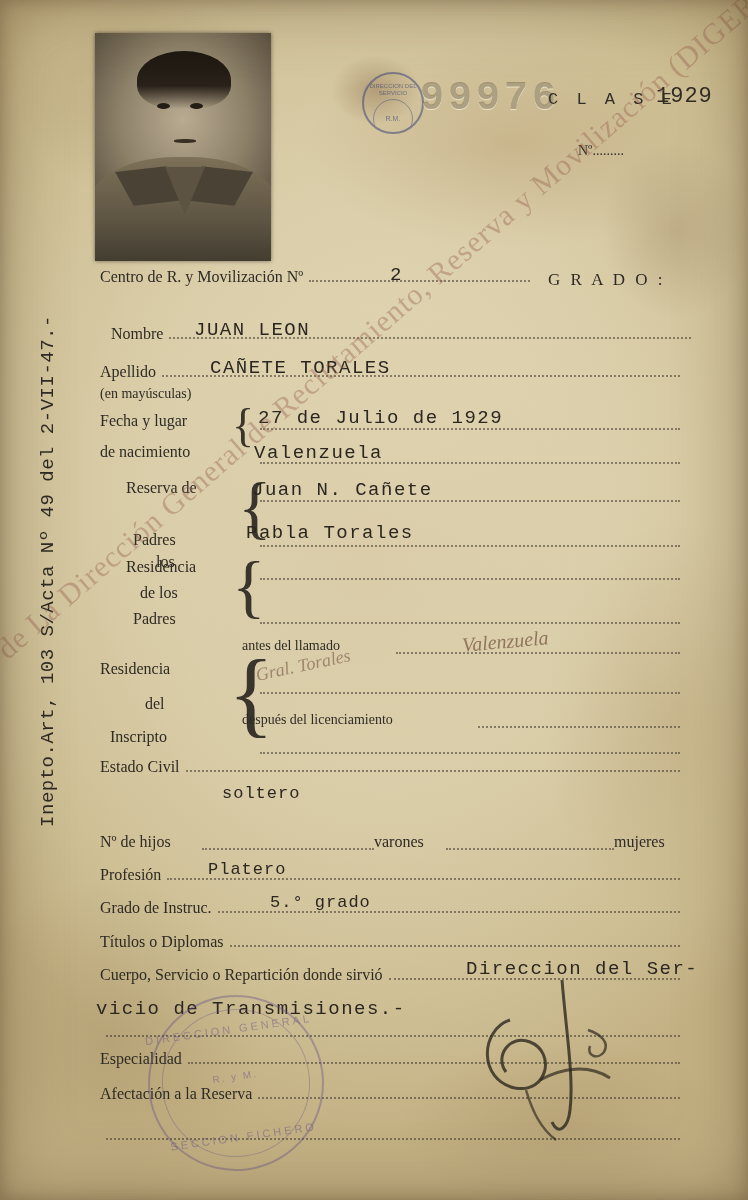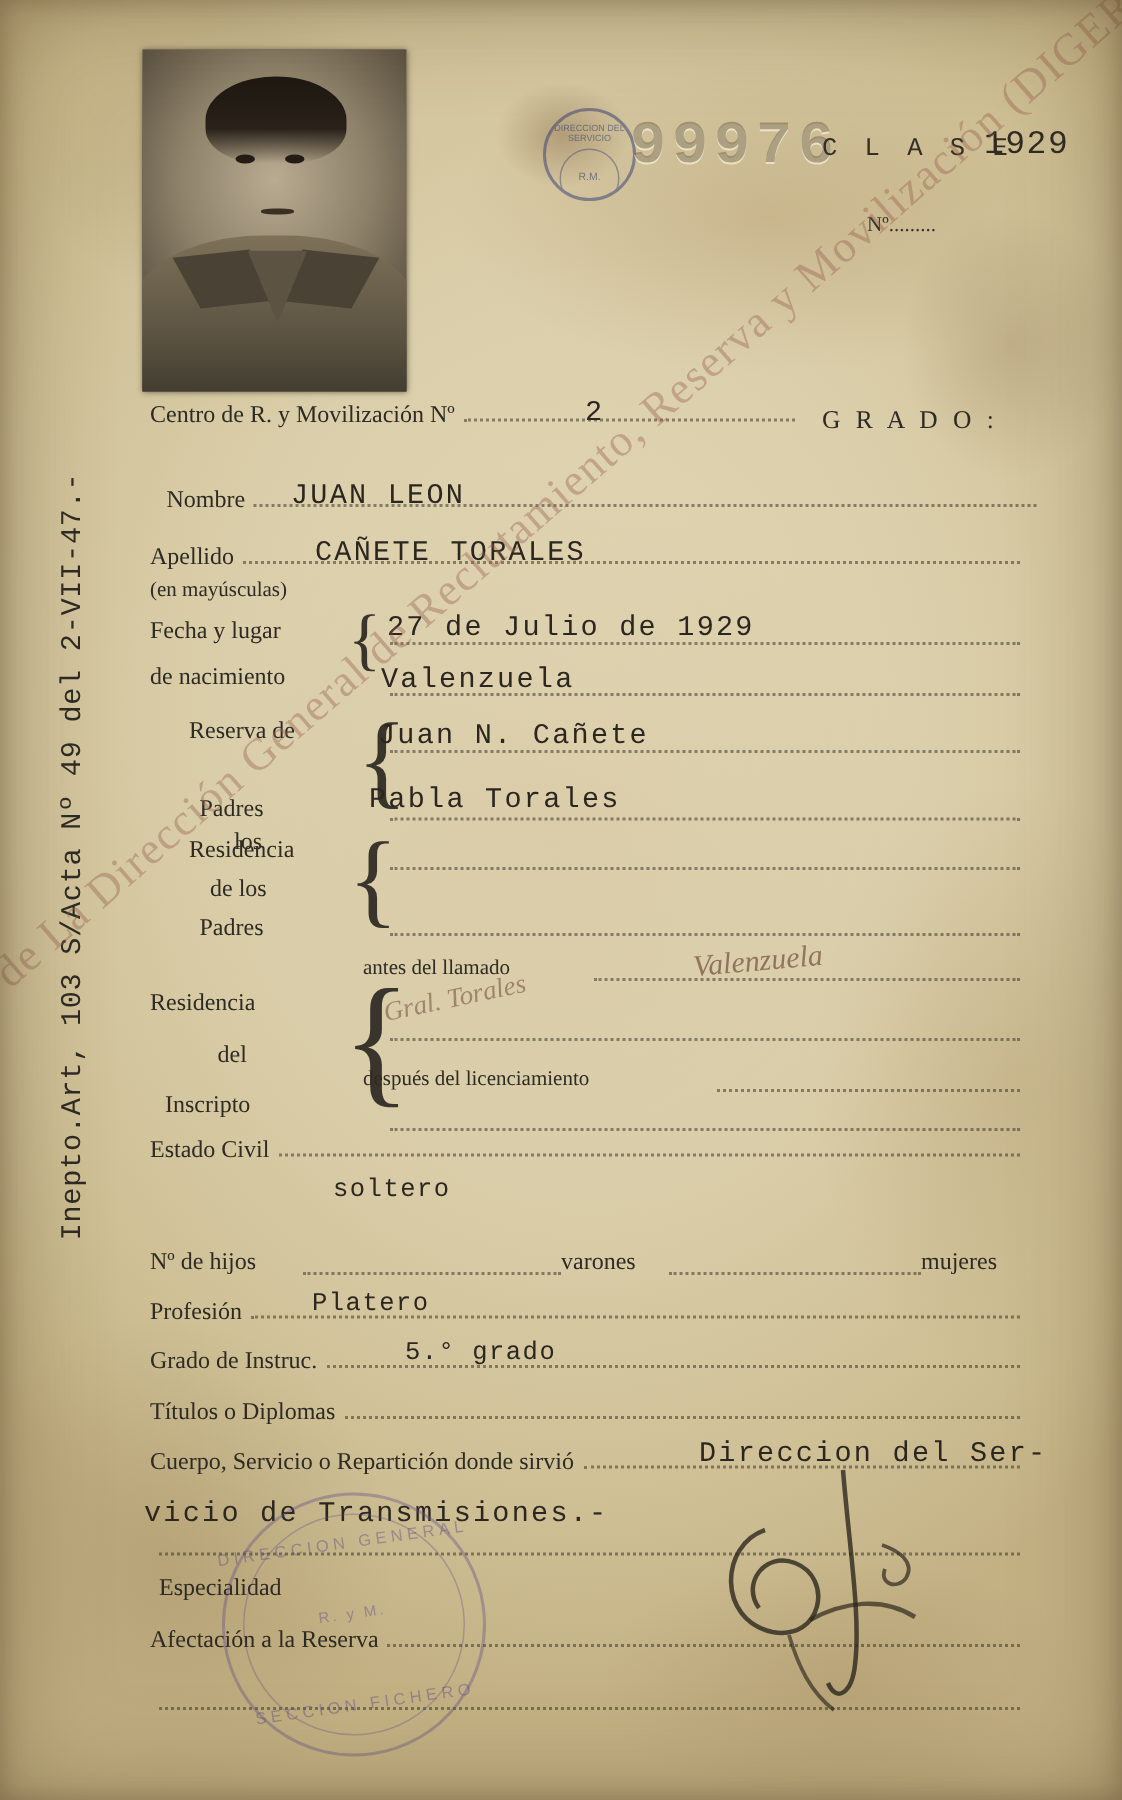--- a/index.html
+++ b/index.html
@@ -409,21 +409,21 @@
     </div>
 
     <div class="row" style="left:100px; top:966px; width:580px;">
       <span class="lbl">Cuerpo, Servicio o Repartición donde sirvió</span>
       <span class="dots"></span>
     </div>
     <div class="typed" style="position:absolute; left:466px; top:958px;">Direccion del Ser-</div>
     <div class="typed" style="position:absolute; left:96px; top:998px;">vicio de Transmisiones.-</div>
     <div class="dots" style="position:absolute; left:100px; top:1035px; width:574px; border-bottom:2px dotted rgba(60,55,45,0.55);"></div>
 
-    <div class="row" style="left:100px; top:1050px; width:580px;flex-direction:column;">
+    <div class="row" style="left:100px; top:1050px; width:580px;">
       <span class="lbl">Especialidad</span>
       <span class="dots"></span>
     </div>
 
     <div class="row" style="left:100px; top:1085px; width:580px;">
       <span class="lbl">Afectación a la Reserva</span>
       <span class="dots"></span>
     </div>
 
     <div class="dots" style="position:absolute; left:100px; top:1138px; width:574px; border-bottom:2px dotted rgba(60,55,45,0.55);"></div>

